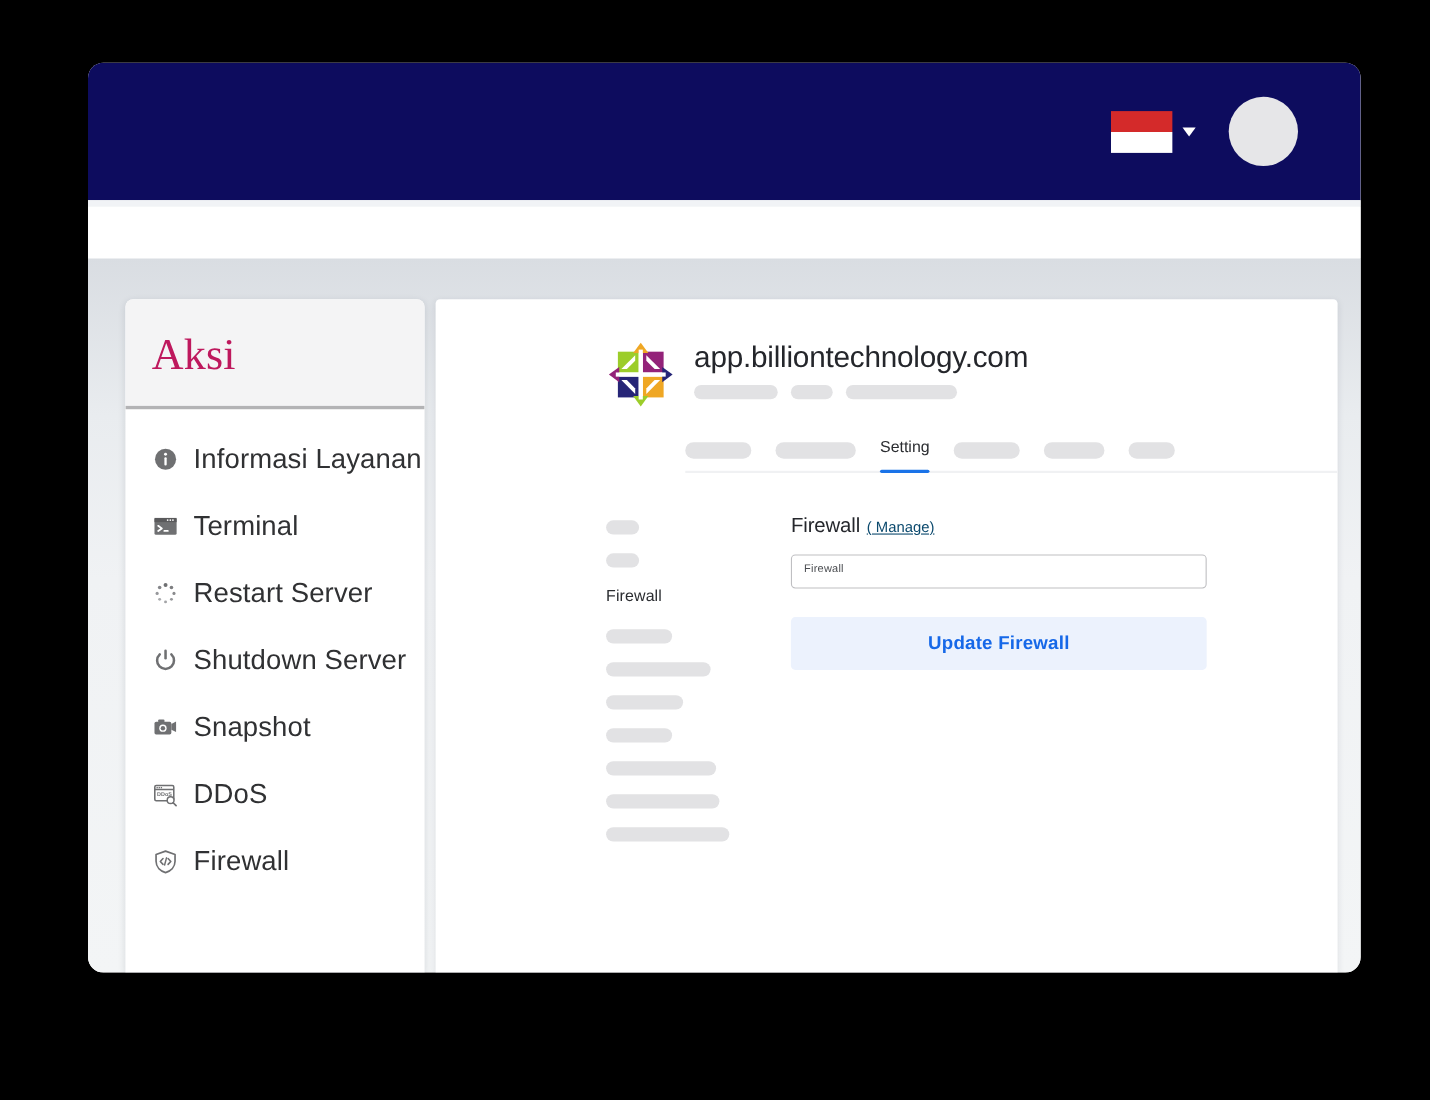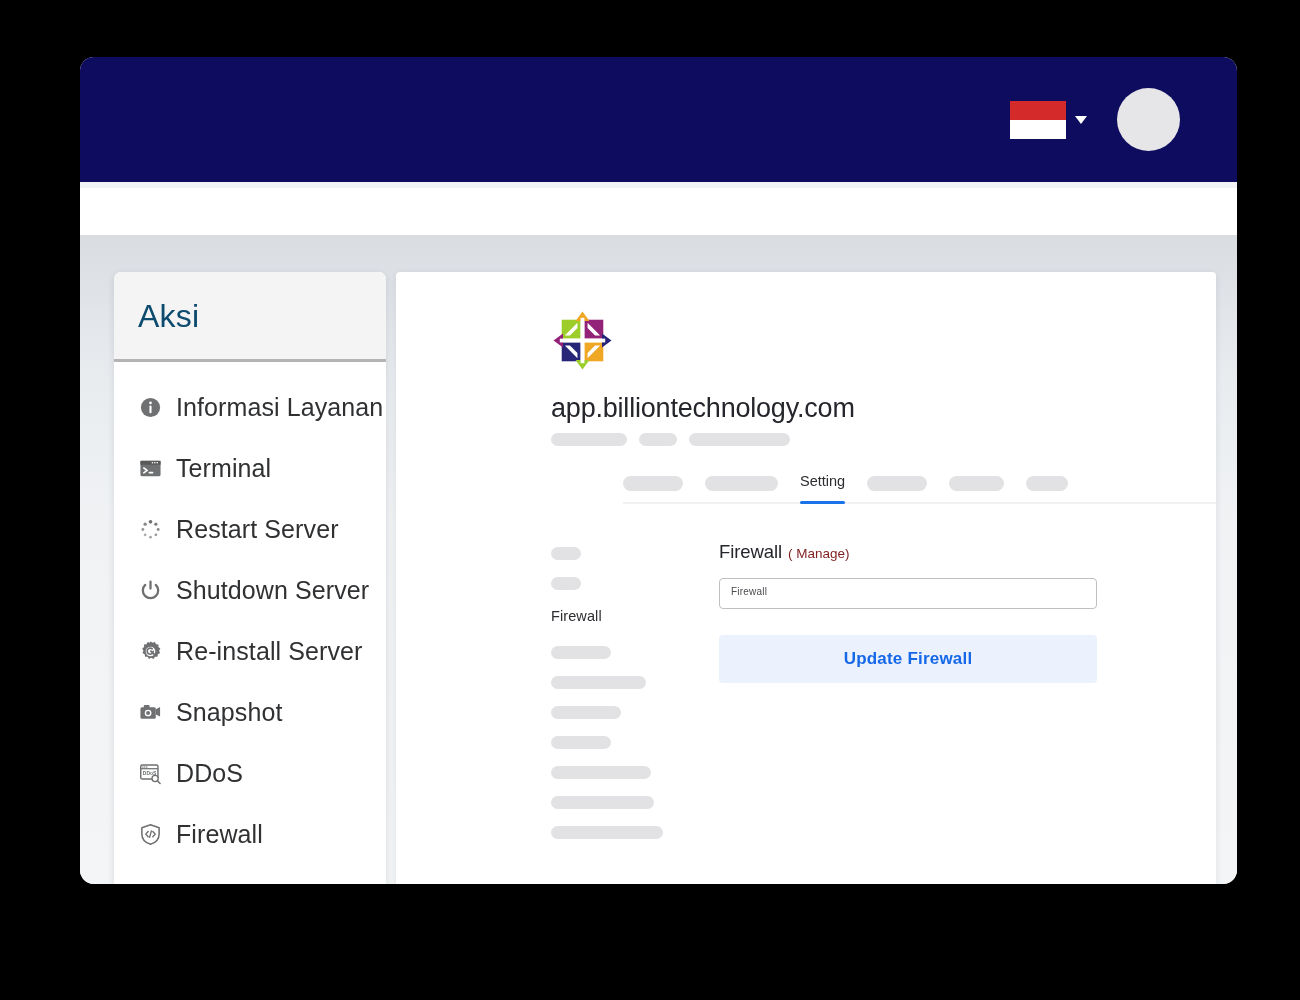--- a/index.html
+++ b/index.html
@@ -113,24 +113,25 @@
     align-self: flex-start;
     min-height: 612px;
   }
 
   #sidebar-header {
     background: #f4f4f5;
     border-bottom: 3px solid #b3b3b5;
     padding: 26px 24px 24px 24px;
   }
   #sidebar-title {
-    font-size: 32px;
-    color: #0c4a6e;
+    font-size: 40px;
+    color: #be185d;
     font-weight: 400;
     letter-spacing: 0.2px;
+    font-family: Liberation Serif, serif;
   }
 
   #sidebar-list {
     padding: 22px 0 26px 0;
   }
 
   .side-item {
     display: flex;
     align-items: center;
     gap: 14px;
@@ -170,21 +171,20 @@
     padding-left: 155px;
     padding-right: 30px;
   }
 
   
   #server-head {
     display: flex;
     align-items: flex-start;
     gap: 17px;
     margin-bottom: 26px;
-    flex-direction: column;
   }
   #os-logo { width: 63px; height: 63px; flex: 0 0 63px; margin-top: 3px; }
   #server-head-text { padding-top: 4px; }
   #server-domain {
     font-size: 27px;
     color: #24262b;
     font-weight: 500;
     letter-spacing: -0.2px;
     margin-bottom: 9px;
   }
@@ -266,23 +266,24 @@
     margin-bottom: 15px;
   }
   #fw-title {
     font-size: 18.5px;
     color: #25272c;
     font-weight: 500;
     letter-spacing: -0.1px;
   }
   #fw-manage {
     font-size: 13.5px;
-    color: #7f1d1d;
+    color: #0c4a6e;
     cursor: pointer;
     font-weight: 500;
+    text-decoration: underline;
   }
 
   #fw-field {
     border: 1.6px solid #bfbfc2;
     border-radius: 4px;
     padding: 7px 11px 9px 11px;
     background: #ffffff;
     margin-bottom: 26px;
     cursor: text;
   }
@@ -389,31 +390,20 @@
           <div class="side-item">
             <span class="side-ico">
               <svg width="23" height="23" viewBox="0 0 24 24">
                 <path d="M6.5 6.2 A8 8 0 1 0 17.5 6.2" stroke="#6f7072" stroke-width="2.4" fill="none" stroke-linecap="round"></path>
                 <rect x="10.8" y="1.6" width="2.4" height="9.5" rx="1.2" fill="#6f7072"></rect>
               </svg>
             </span>
             <span class="side-label">Shutdown Server</span>
           </div>
 
-          <div class="side-item">
-            <span class="side-ico">
-              <svg width="23" height="23" viewBox="0 0 24 24">
-                <path d="M12 1.2 l2.1 1.55 2.5-0.75 1.2 2.35 2.6 0.35 -0.15 2.6 2.05 1.6 -1.35 2.25 1.05 2.4 -2.3 1.25 -0.45 2.6 -2.6 0.15 -1.5 2.15 -2.35 -1.15 -2.35 1.15 -1.5 -2.15 -2.6 -0.15 -0.45 -2.6 -2.3 -1.25 1.05 -2.4 -1.35 -2.25 2.05 -1.6 -0.15 -2.6 2.6 -0.35 1.2 -2.35 2.5 0.75 z" fill="#6f7072"></path>
-                <circle cx="12" cy="12" r="5" fill="#ffffff"></circle>
-                <path d="M13.8 9.2 a3.2 3.2 0 1 0 1.1 2.6" stroke="#6f7072" stroke-width="1.7" fill="none" stroke-linecap="round"></path>
-                <line x1="12.4" y1="11.6" x2="16.4" y2="15.6" stroke="#6f7072" stroke-width="1.9" stroke-linecap="round"></line>
-              </svg>
-            </span>
-            <span class="side-label">Re-install Server</span>
-          </div>
 
           <div class="side-item">
             <span class="side-ico">
               <svg width="23" height="23" viewBox="0 0 24 24">
                 <rect x="1.5" y="6.5" width="16" height="12" rx="1.6" fill="#6f7072"></rect>
                 <rect x="5" y="4.2" width="6" height="3" rx="1" fill="#6f7072"></rect>
                 <circle cx="9.5" cy="12.5" r="3.5" fill="#ffffff"></circle>
                 <circle cx="9.5" cy="12.5" r="2.1" fill="#6f7072"></circle>
                 <path d="M17.5 8.5 L22 6.2 L22 16.2 L17.5 14 Z" fill="#6f7072"></path>
               </svg>

